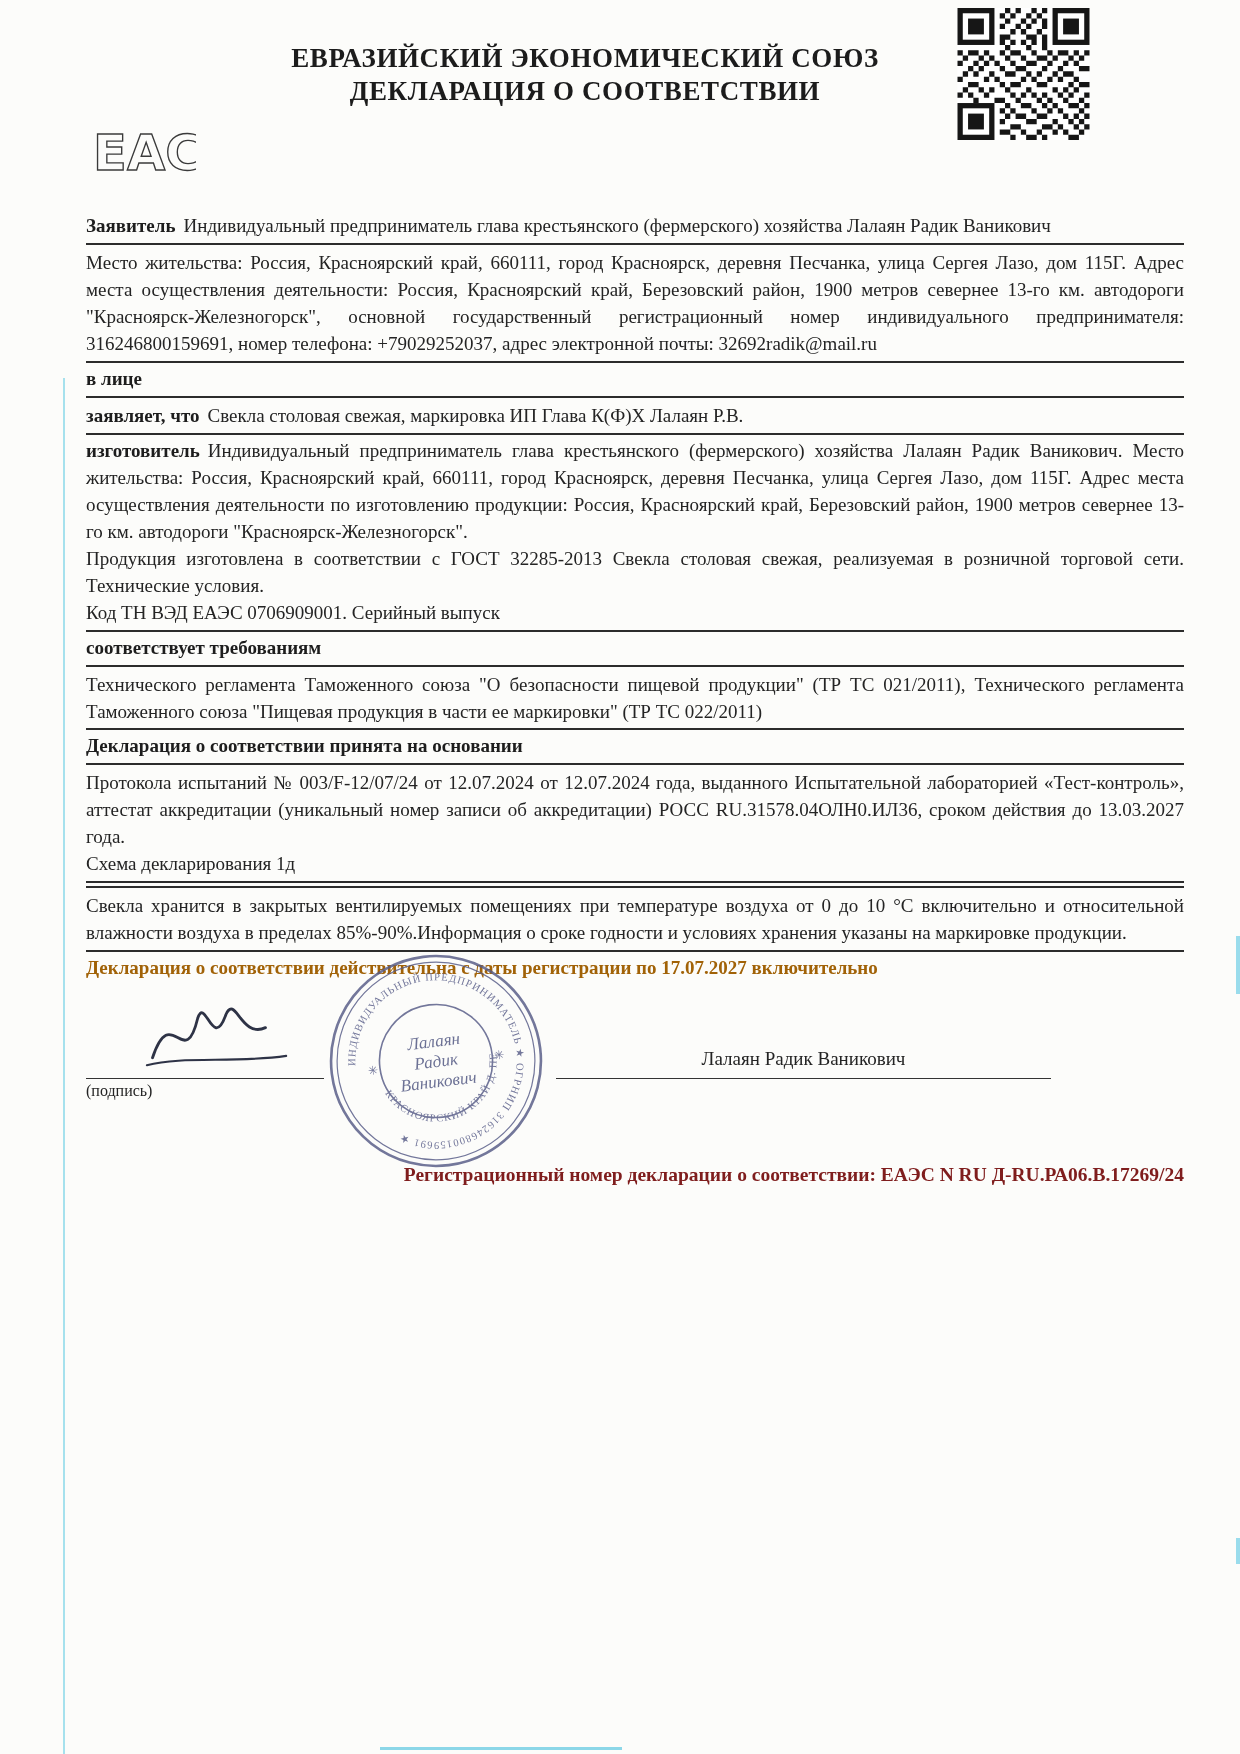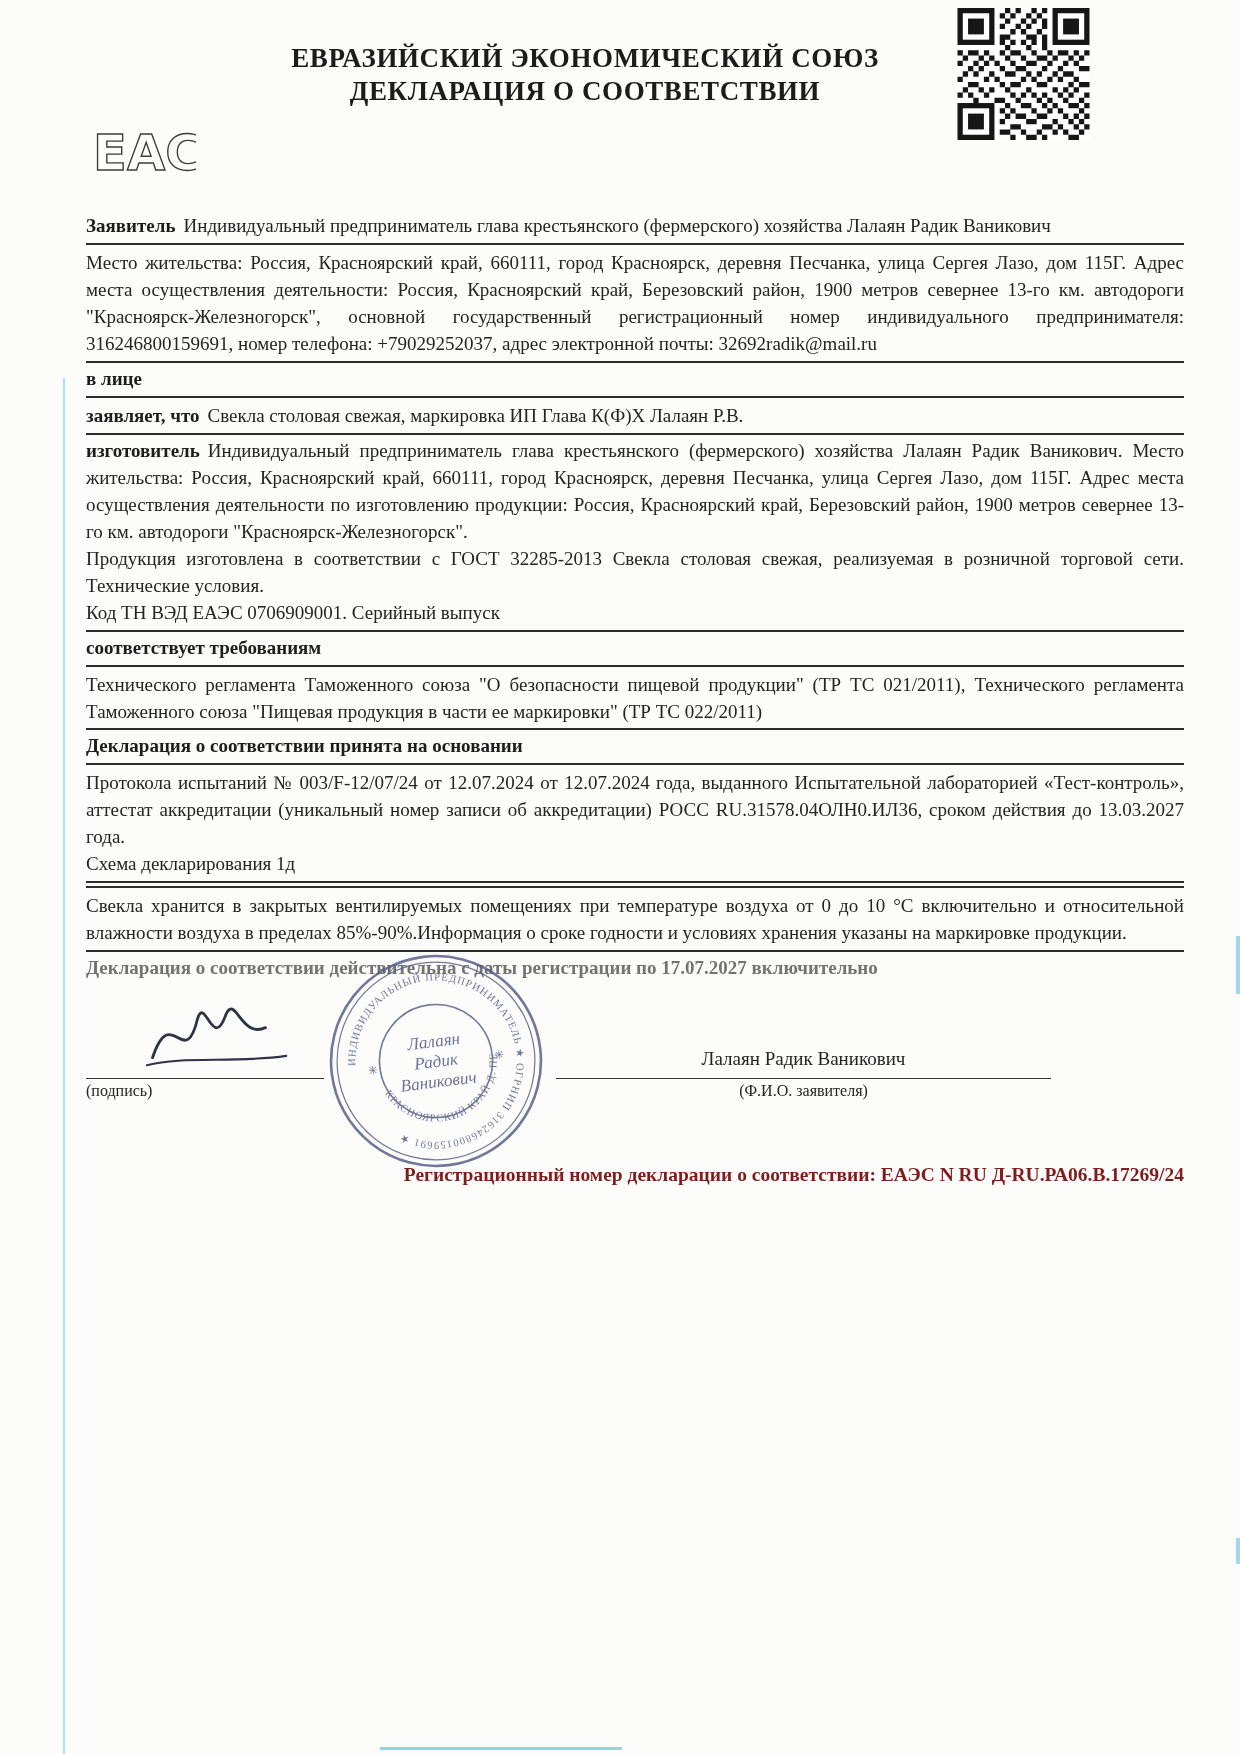--- a/index.html
+++ b/index.html
@@ -105,21 +105,21 @@
 
     <p class="para tight" style="margin-top:5px"><span>Протокола испытаний № 003/F-12/07/24 от 12.07.2024 от 12.07.2024 года, выданного Испытательной лабораторией «Тест-контроль», аттестат аккредитации (уникальный номер записи об аккредитации) РОСС RU.31578.04ОЛН0.ИЛ36, сроком действия до 13.03.2027 года.</span></p>
     <p class="para tight" style="text-align:left"><span>Схема декларирования 1д</span></p>
     <div class="rule"></div>
 
     <div class="rule"></div>
 
     <p class="para"><span>Свекла хранится в закрытых вентилируемых помещениях при температуре воздуха от 0 до 10 °С включительно и относительной влажности воздуха в пределах 85%-90%.Информация о сроке годности и условиях хранения указаны на маркировке продукции.</span></p>
     <div class="rule"></div>
 
-    <p class="para tight" style="font-weight:bold;color:#737373">Декларация о соответствии действительна с даты регистрации по 17.07.2027 включительно</p>
+    <p class="para tight" style="font-weight:bold;color:#a16207">Декларация о соответствии действительна с даты регистрации по 17.07.2027 включительно</p>
 
     <div class="sig-area">
 
       <svg class="sig-scribble" viewBox="0 0 170 85" aria-hidden="true">
         <path d="M8 72 C 28 12, 42 88, 56 30 C 64 6, 72 66, 86 26 C 96 4, 102 52, 128 40" fill="none" stroke="#2e3346" stroke-width="3" stroke-linecap="round"></path>
         <path d="M2 80 C 40 70, 95 78, 150 70" fill="none" stroke="#2e3346" stroke-width="2.2" stroke-linecap="round"></path>
       </svg>
       <div class="sig-line"></div>
       <div class="sig-caption">(подпись)</div>
 
@@ -139,21 +139,20 @@
         </text>
         <text x="42" y="116" font-size="12" fill="#555a86">✳</text>
         <text x="168" y="116" font-size="12" fill="#555a86">✳</text>
         <text x="110" y="96" text-anchor="middle" font-size="17" font-style="italic" fill="#4d537f">Лалаян</text>
         <text x="110" y="116" text-anchor="middle" font-size="17" font-style="italic" fill="#4d537f">Радик</text>
         <text x="110" y="136" text-anchor="middle" font-size="17" font-style="italic" fill="#4d537f">Ваникович</text>
       </svg>
 
       <div class="name-text">Лалаян Радик Ваникович</div>
       <div class="name-line"></div>
-      <div class="name-caption">(Ф.И.О. заявителя)</div>
     </div>
 
     <p class="footer-line"><span>Регистрационный номер декларации о соответствии:</span> <span class="val">ЕАЭС N RU Д-RU.РА06.В.17269/24</span></p>
 
   </div>
 
   <div class="scan-left"></div>
   <div class="scan-bottom"></div>
   <div class="scan-right-1"></div>
   <div class="scan-right-2"></div>

